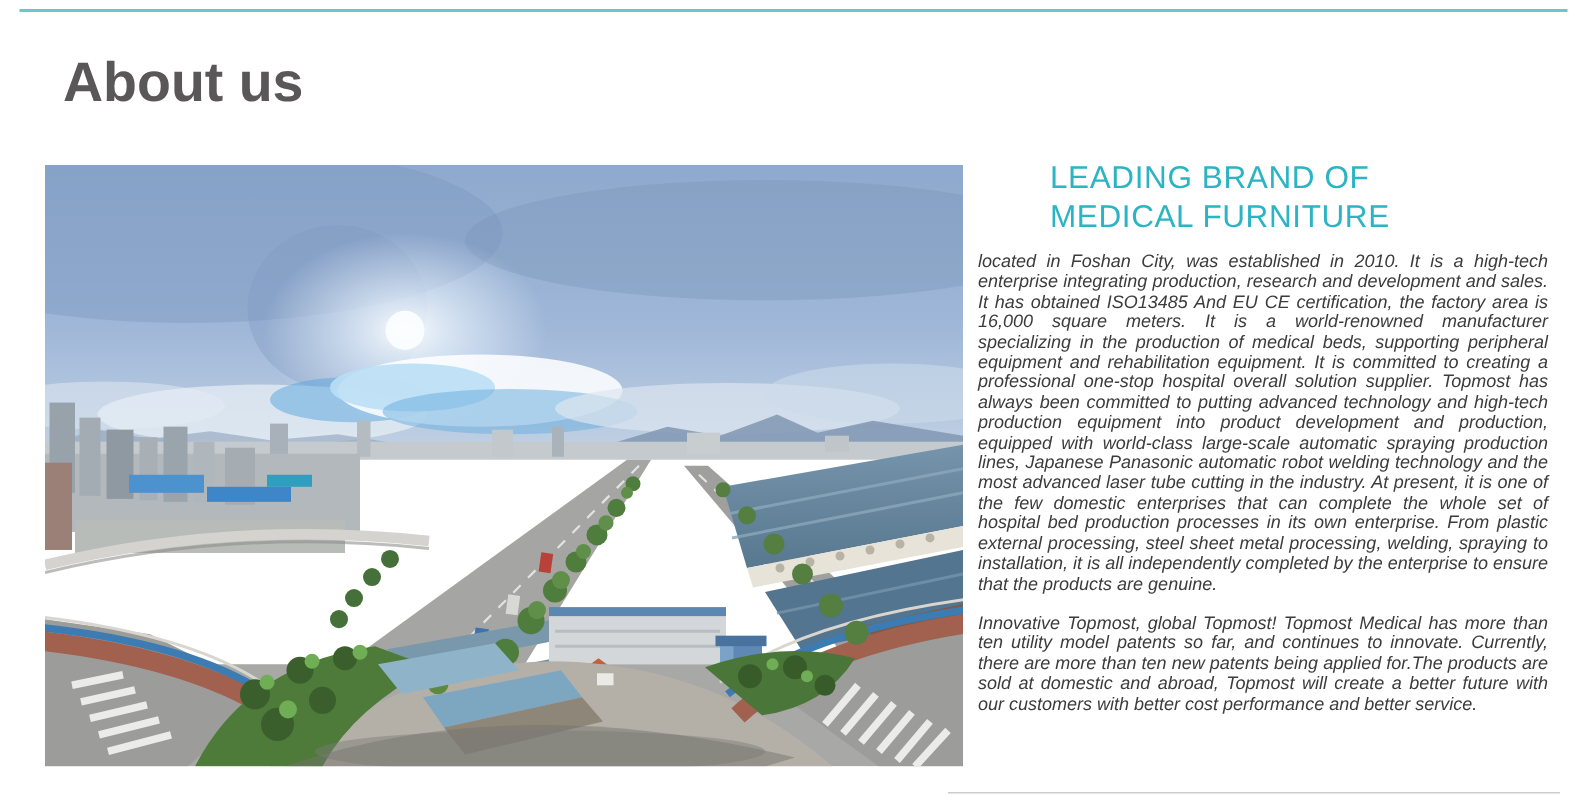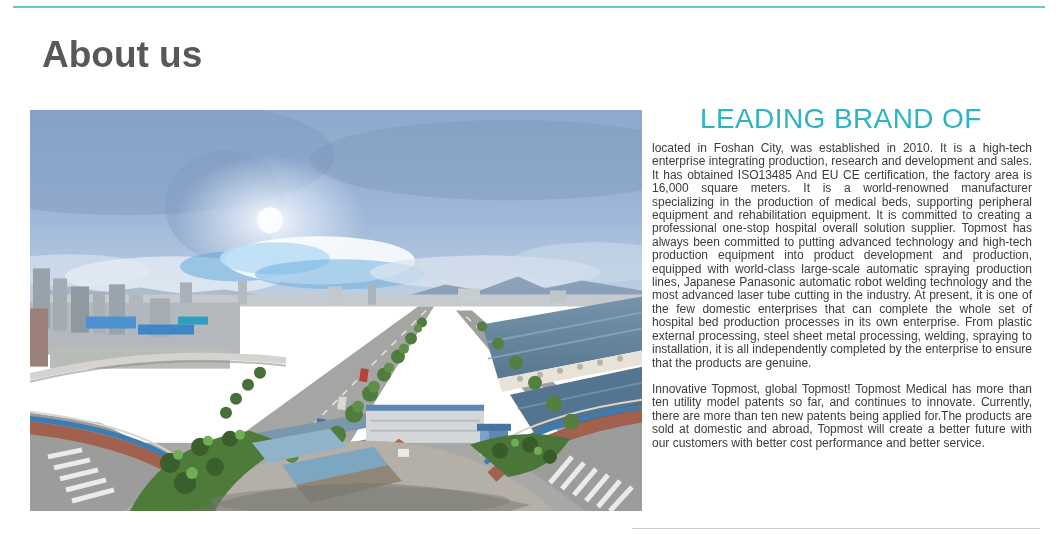--- a/index.html
+++ b/index.html
@@ -36,33 +36,34 @@
     overflow: hidden;
   }
   .photo svg { display: block; width: 100%; height: 100%; }
   .article {
     position: absolute;
     left: 652px; top: 106px;
     width: 380px;
   }
   .article-heading {
     margin: 0 0 10px 48px;
-    font-size: 28px;
+    font-size: 21px;
     line-height: 26px;
     font-weight: normal;
     letter-spacing: 0.4px;
     color: var(--heading-teal, #2bb4c4);
   }
   .article-heading span { display: block; }
   .para {
     margin: 0 0 13px 0;
     font-size: 12px;
     line-height: 13.4px;
     text-align: justify;
     color: var(--body-text, #3c3c3c);
+    font-style: italic;
   }
   .bottom-line {
     position: absolute;
     left: 632px; top: 528px;
     width: 408px; height: 1px;
     background: #cdcdcd;
   }
 </style>
 </head>
 <body>
@@ -260,20 +261,21 @@
         <line x1="556" y1="390" x2="578" y2="364"></line>
         <line x1="568" y1="396" x2="590" y2="370"></line>
         <line x1="580" y1="400" x2="602" y2="376"></line>
       </g>
     </svg>
   </div>
 
   <div class="article">
     <h2 class="article-heading">
       <span>LEADING BRAND OF</span>
+      <span>MEDICAL FURNITURE</span>
     </h2>
     <p class="para">located in Foshan City, was established in 2010.  It is a high-tech enterprise integrating production, research and development and sales. It has obtained ISO13485 And EU CE certification, the  factory area is 16,000 square meters. It is a world-renowned manufacturer specializing in the production of medical beds, supporting peripheral equipment and rehabilitation equipment. It is committed to creating a professional one-stop hospital overall solution supplier. Topmost has always been committed to putting advanced technology and high-tech production equipment into product development and production, equipped with world-class large-scale automatic spraying production lines, Japanese Panasonic automatic robot welding technology and the most advanced laser tube cutting in the industry. At present, it is one of the few domestic enterprises that can complete the whole set of hospital bed production processes in its own enterprise. From plastic external processing, steel sheet metal processing, welding, spraying to installation, it is all independently completed by the enterprise to ensure that the products are genuine.</p>
     <p class="para">Innovative Topmost, global Topmost! Topmost Medical has more than ten utility model patents so far, and continues to innovate. Currently, there are more than ten new patents being applied for.The products are sold at domestic  and abroad, Topmost will create a better future with our customers with better cost performance and better service.</p>
   </div>
 
   <div class="bottom-line"></div>
 
 </div>
 
 </body></html>

